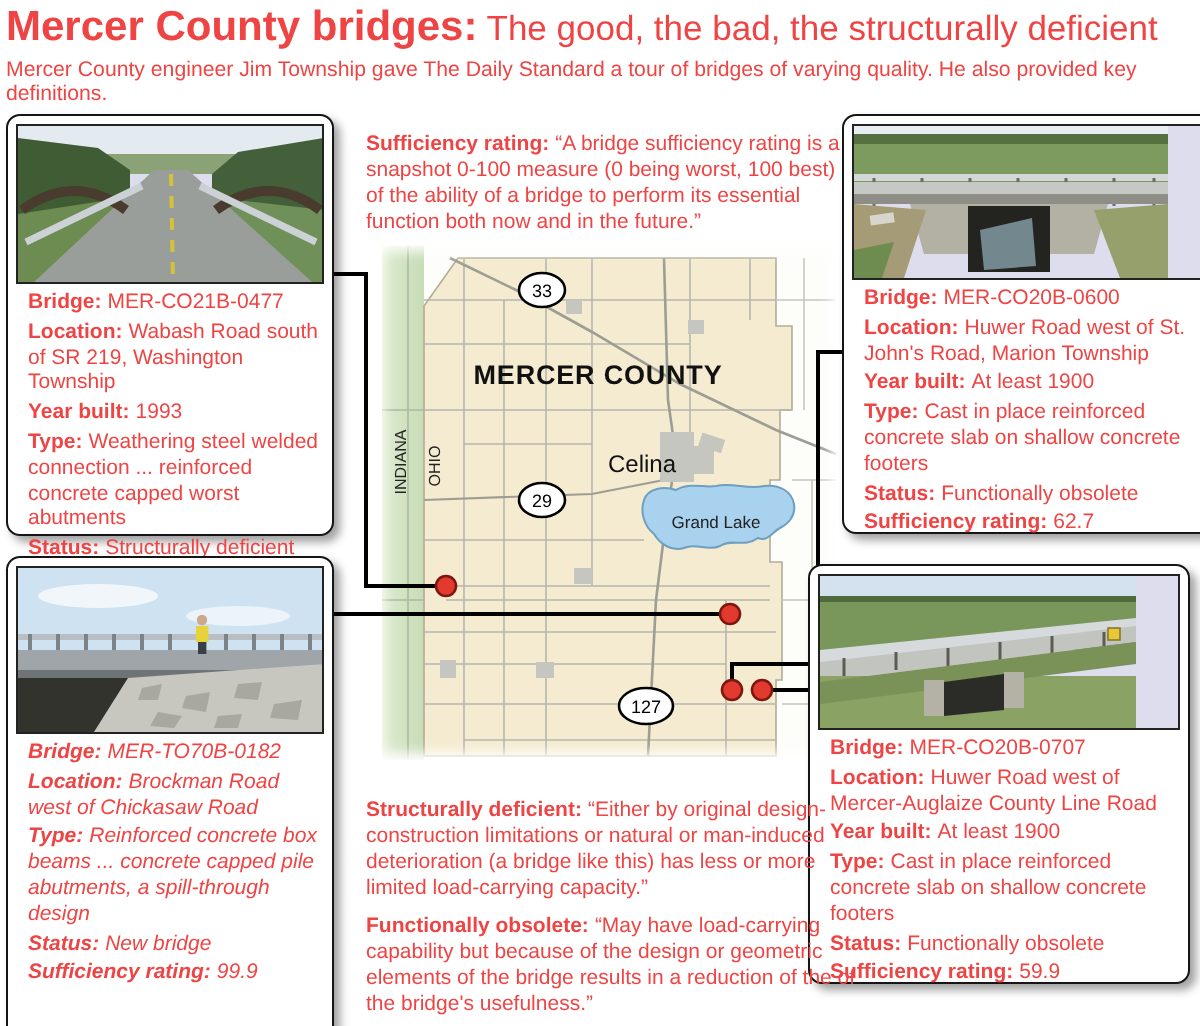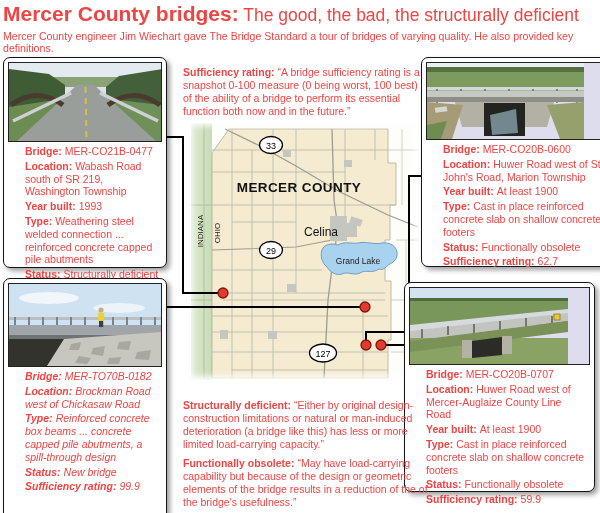--- a/index.html
+++ b/index.html
@@ -11,41 +11,41 @@
   .title .rest{font-weight:normal;font-size:17.5px;}
   .subtitle{margin:3px 0 0 0;font-size:10.6px;line-height:12px;}
   
   .overlay{position:absolute;left:0;top:0;z-index:1;}
   svg text{font-family:"Liberation Sans",sans-serif;}
   
   .box{position:absolute;z-index:2;background:#fff;border:1.5px solid #151515;border-radius:7px;
        box-shadow:3px 3px 5px rgba(0,0,0,.38);box-sizing:border-box;}
   .box .photo{margin:4px 4px 2px 4px;border:1px solid #222;overflow:hidden;line-height:0;background:#dde;}
   .fields{padding:1px 6px 3px 6px;font-size:10.5px;line-height:12.8px;}
-  .fields p{margin:0 0 2px 15px;}
+  .fields p{margin:0 0 2px 4px;}
   .fields b{margin-right:3px;}
   #box-tl{left:3px;top:57px;width:164px;height:211px;}
   #box-tr{left:421px;top:57px;width:200px;height:210px;}
   #box-bl{left:3px;top:278px;width:164px;height:243px;font-style:italic;}
   #box-br{left:404px;top:282px;width:191px;height:210px;}
   
   .def{position:absolute;z-index:2;font-size:10.5px;line-height:13.2px;}
   .def b{margin-right:3px;}
   #def-suff{left:183px;top:55px;width:238px;}
   #def-struct{left:183px;top:388px;width:243px;}
   #def-func{left:183px;top:446px;width:247px;}
 </style>
 </head>
 <body>
 
 <div class="canvas">
 
   <div class="hdr">
     <h1 class="title"><span>Mercer County bridges:</span><span class="rest"> The good, the bad, the structurally deficient</span></h1>
-    <p class="subtitle">Mercer County engineer Jim Wiechart gave The Bridge Standard a tour of bridges of varying quality. He also provided key definitions.</p>
+    <p class="subtitle">Mercer County engineer Jim Township gave The Daily Standard a tour of bridges of varying quality. He also provided key definitions.</p>
   </div>
 
   <svg class="overlay" width="600" height="513" viewBox="0 0 600 513">
     <defs>
       <linearGradient id="greenGrad" x1="0" y1="0" x2="1" y2="0">
         <stop offset="0" stop-color="#ddeace"></stop>
           <stop offset="1" stop-color="#c7dcb6"></stop>
       </linearGradient>
       <filter id="softEdge" x="-20%" y="-20%" width="140%" height="140%">
         <feGaussianBlur stdDeviation="3.2"></feGaussianBlur>
@@ -160,21 +160,21 @@
         <path d="M2,42 Q28,23 54,42" stroke="#4a3b2f" stroke-width="5" fill="none"></path>
         <path d="M99,42 Q125,23 151,42" stroke="#4a3b2f" stroke-width="5" fill="none"></path>
         <line x1="4" y1="58" x2="62" y2="30" stroke="#ccd1d5" stroke-width="3.5"></line>
         <line x1="149" y1="58" x2="91" y2="30" stroke="#ccd1d5" stroke-width="3.5"></line>
       </svg>
     </div>
     <div class="fields">
       <p><b>Bridge:</b><span>MER-CO21B-0477</span></p>
       <p><b>Location:</b><span>Wabash Road south of SR 219, Washington Township</span></p>
       <p><b>Year built:</b><span>1993</span></p>
-      <p><b>Type:</b><span>Weathering steel welded connection ... reinforced concrete capped pile abutments</span></p>
+      <p><b>Type:</b><span>Weathering steel welded connection ... reinforced concrete capped worst abutments</span></p>
       <p><b>Status:</b><span>Structurally deficient</span></p>
       <p><b>Sufficiency rating:</b><span>40.5</span></p>
     </div>
   </div>
 
   <div class="box" id="box-tr">
     <div class="photo" style="height:76px;">
       <svg width="157" height="76" viewBox="0 0 157 76">
         <rect width="157" height="6" fill="#e8eef3"></rect>
         <rect y="4" width="157" height="6" fill="#55713f"></rect>

